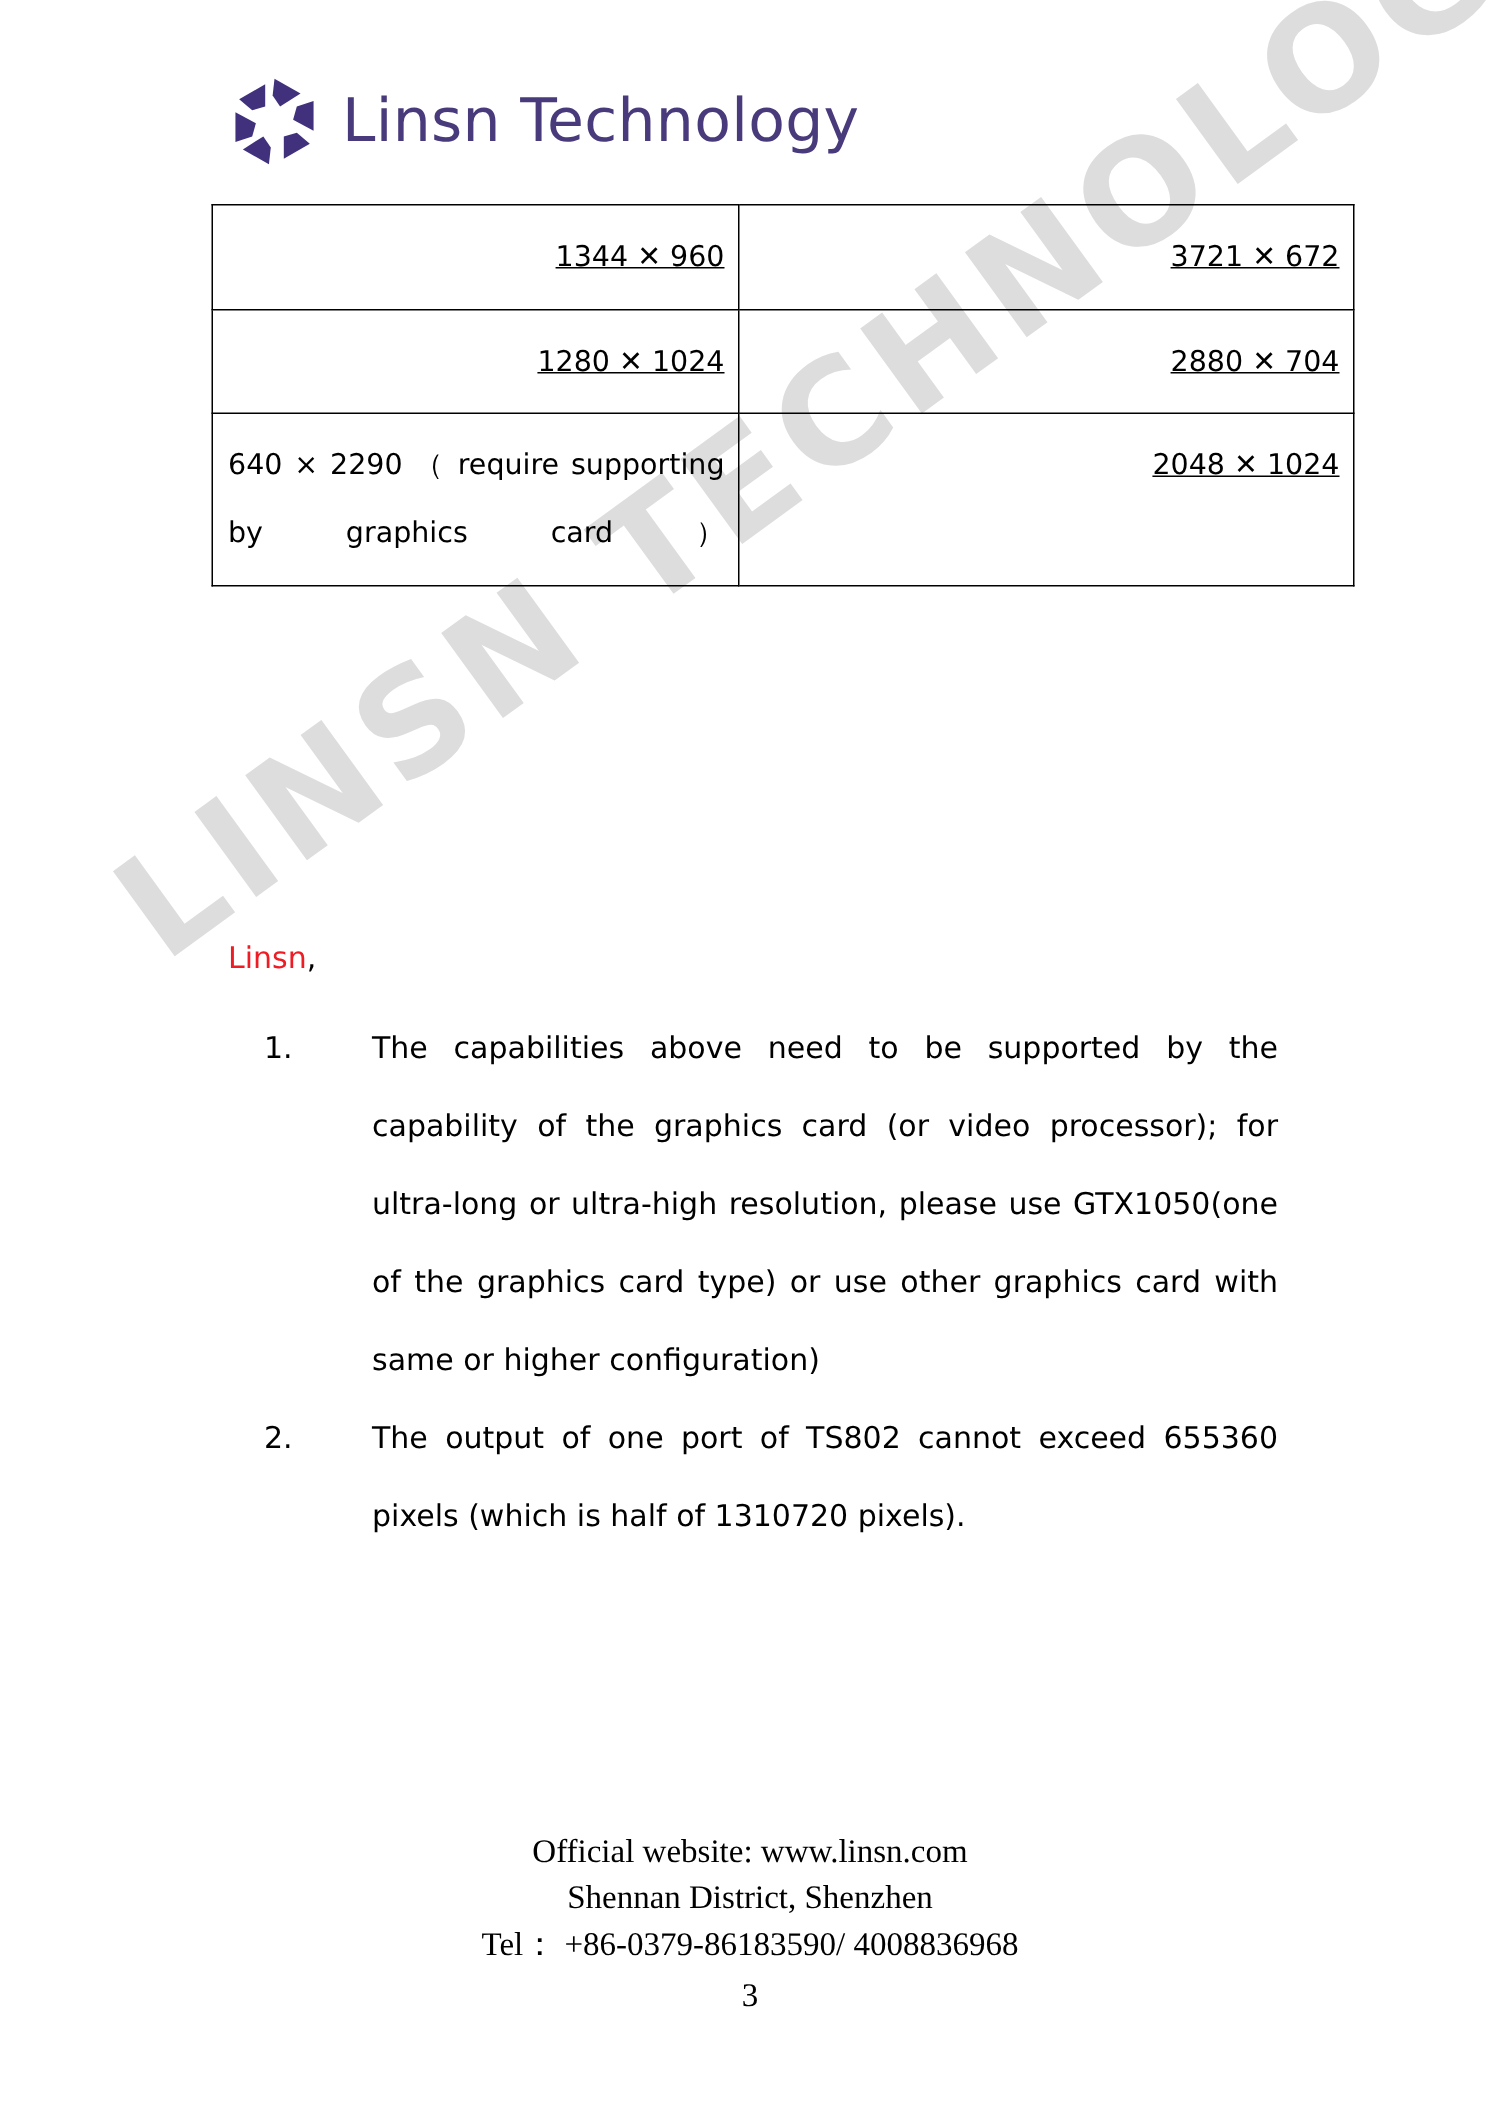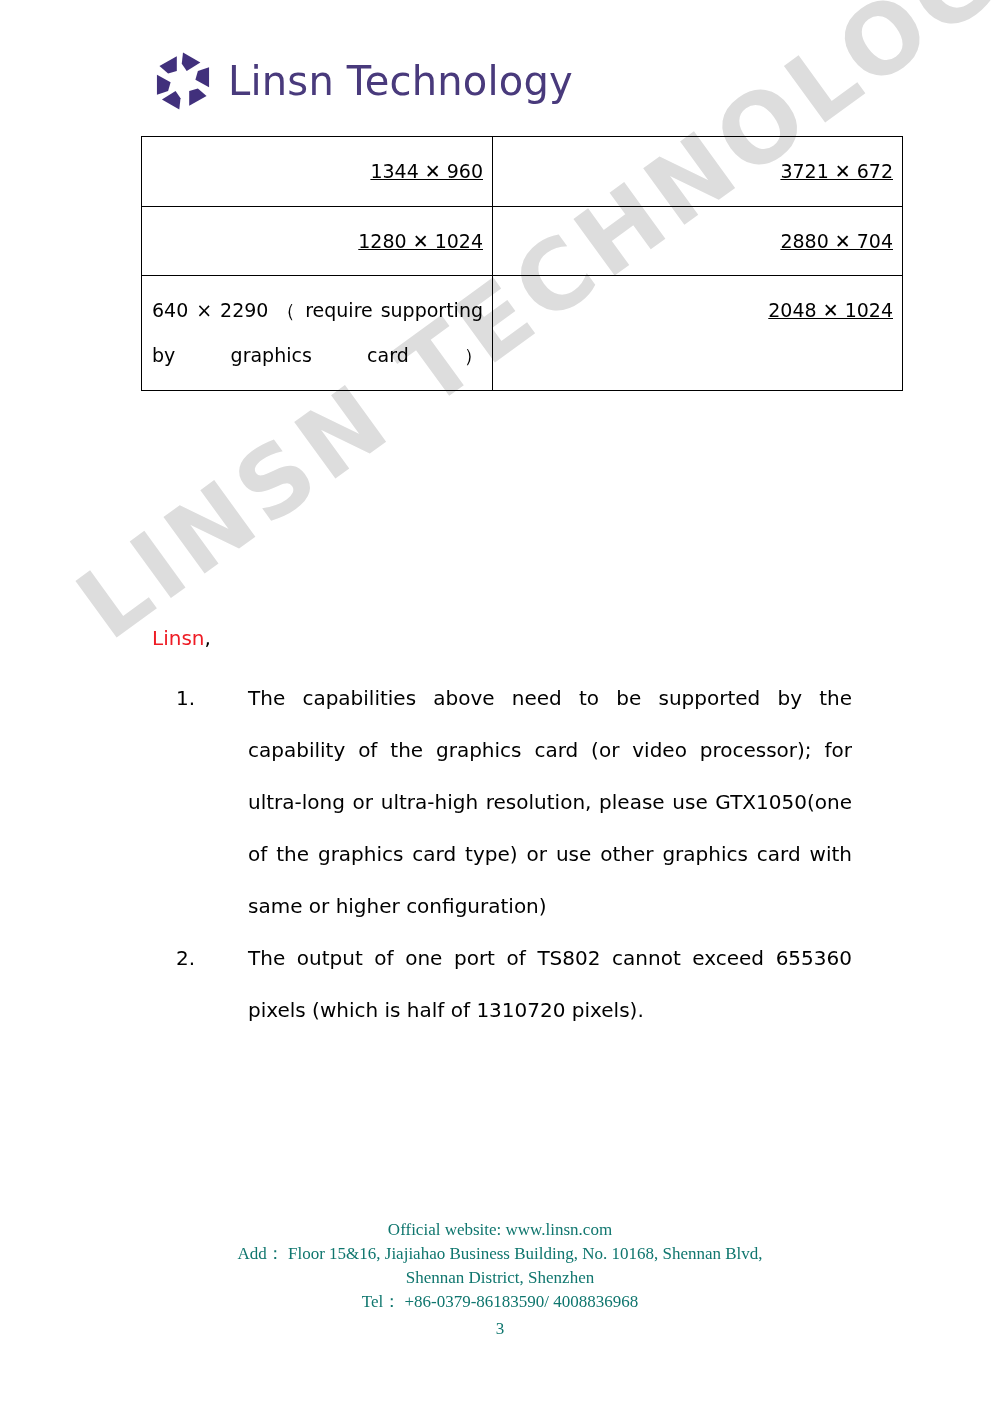--- a/index.html
+++ b/index.html
@@ -150,23 +150,23 @@
   .note-list li .body.last-left { text-align-last: left; }
 
   
   .footer {
     position: absolute;
     left: 0;
     right: 0;
     top: 1218px;
     text-align: center;
     font-family: "Liberation Serif", serif;
-    font-size: 17px;
+    font-size: 22px;
     line-height: 1.42;
-    color: #0f766e;
+    color: #000000;
     z-index: 2;
   }
   .footer div { white-space: nowrap; }
   .footer .pageno { margin-top: 2px; }
 </style>
 </head>
 <body>
 
 <div class="page">
 
@@ -213,19 +213,18 @@
       <span class="body last-left">The capabilities above need to be supported by the capability of the graphics card (or video processor); for ultra-long or ultra-high resolution, please use GTX1050(one of the graphics card type) or use other graphics card with same or higher configuration)</span>
     </li>
     <li>
       <span class="num">2.</span>
       <span class="body last-left">The output of one port of TS802 cannot exceed 655360 pixels (which is half of 1310720 pixels).</span>
     </li>
   </ol>
 
   <div class="footer">
     <div>Official website: www.linsn.com</div>
-    <div>Add： Floor 15&amp;16, Jiajiahao Business Building, No. 10168, Shennan Blvd,</div>
     <div>Shennan District, Shenzhen</div>
     <div>Tel： +86-0379-86183590/ 4008836968</div>
     <div class="pageno">3</div>
   </div>
 
 </div>
 
 </body></html>

